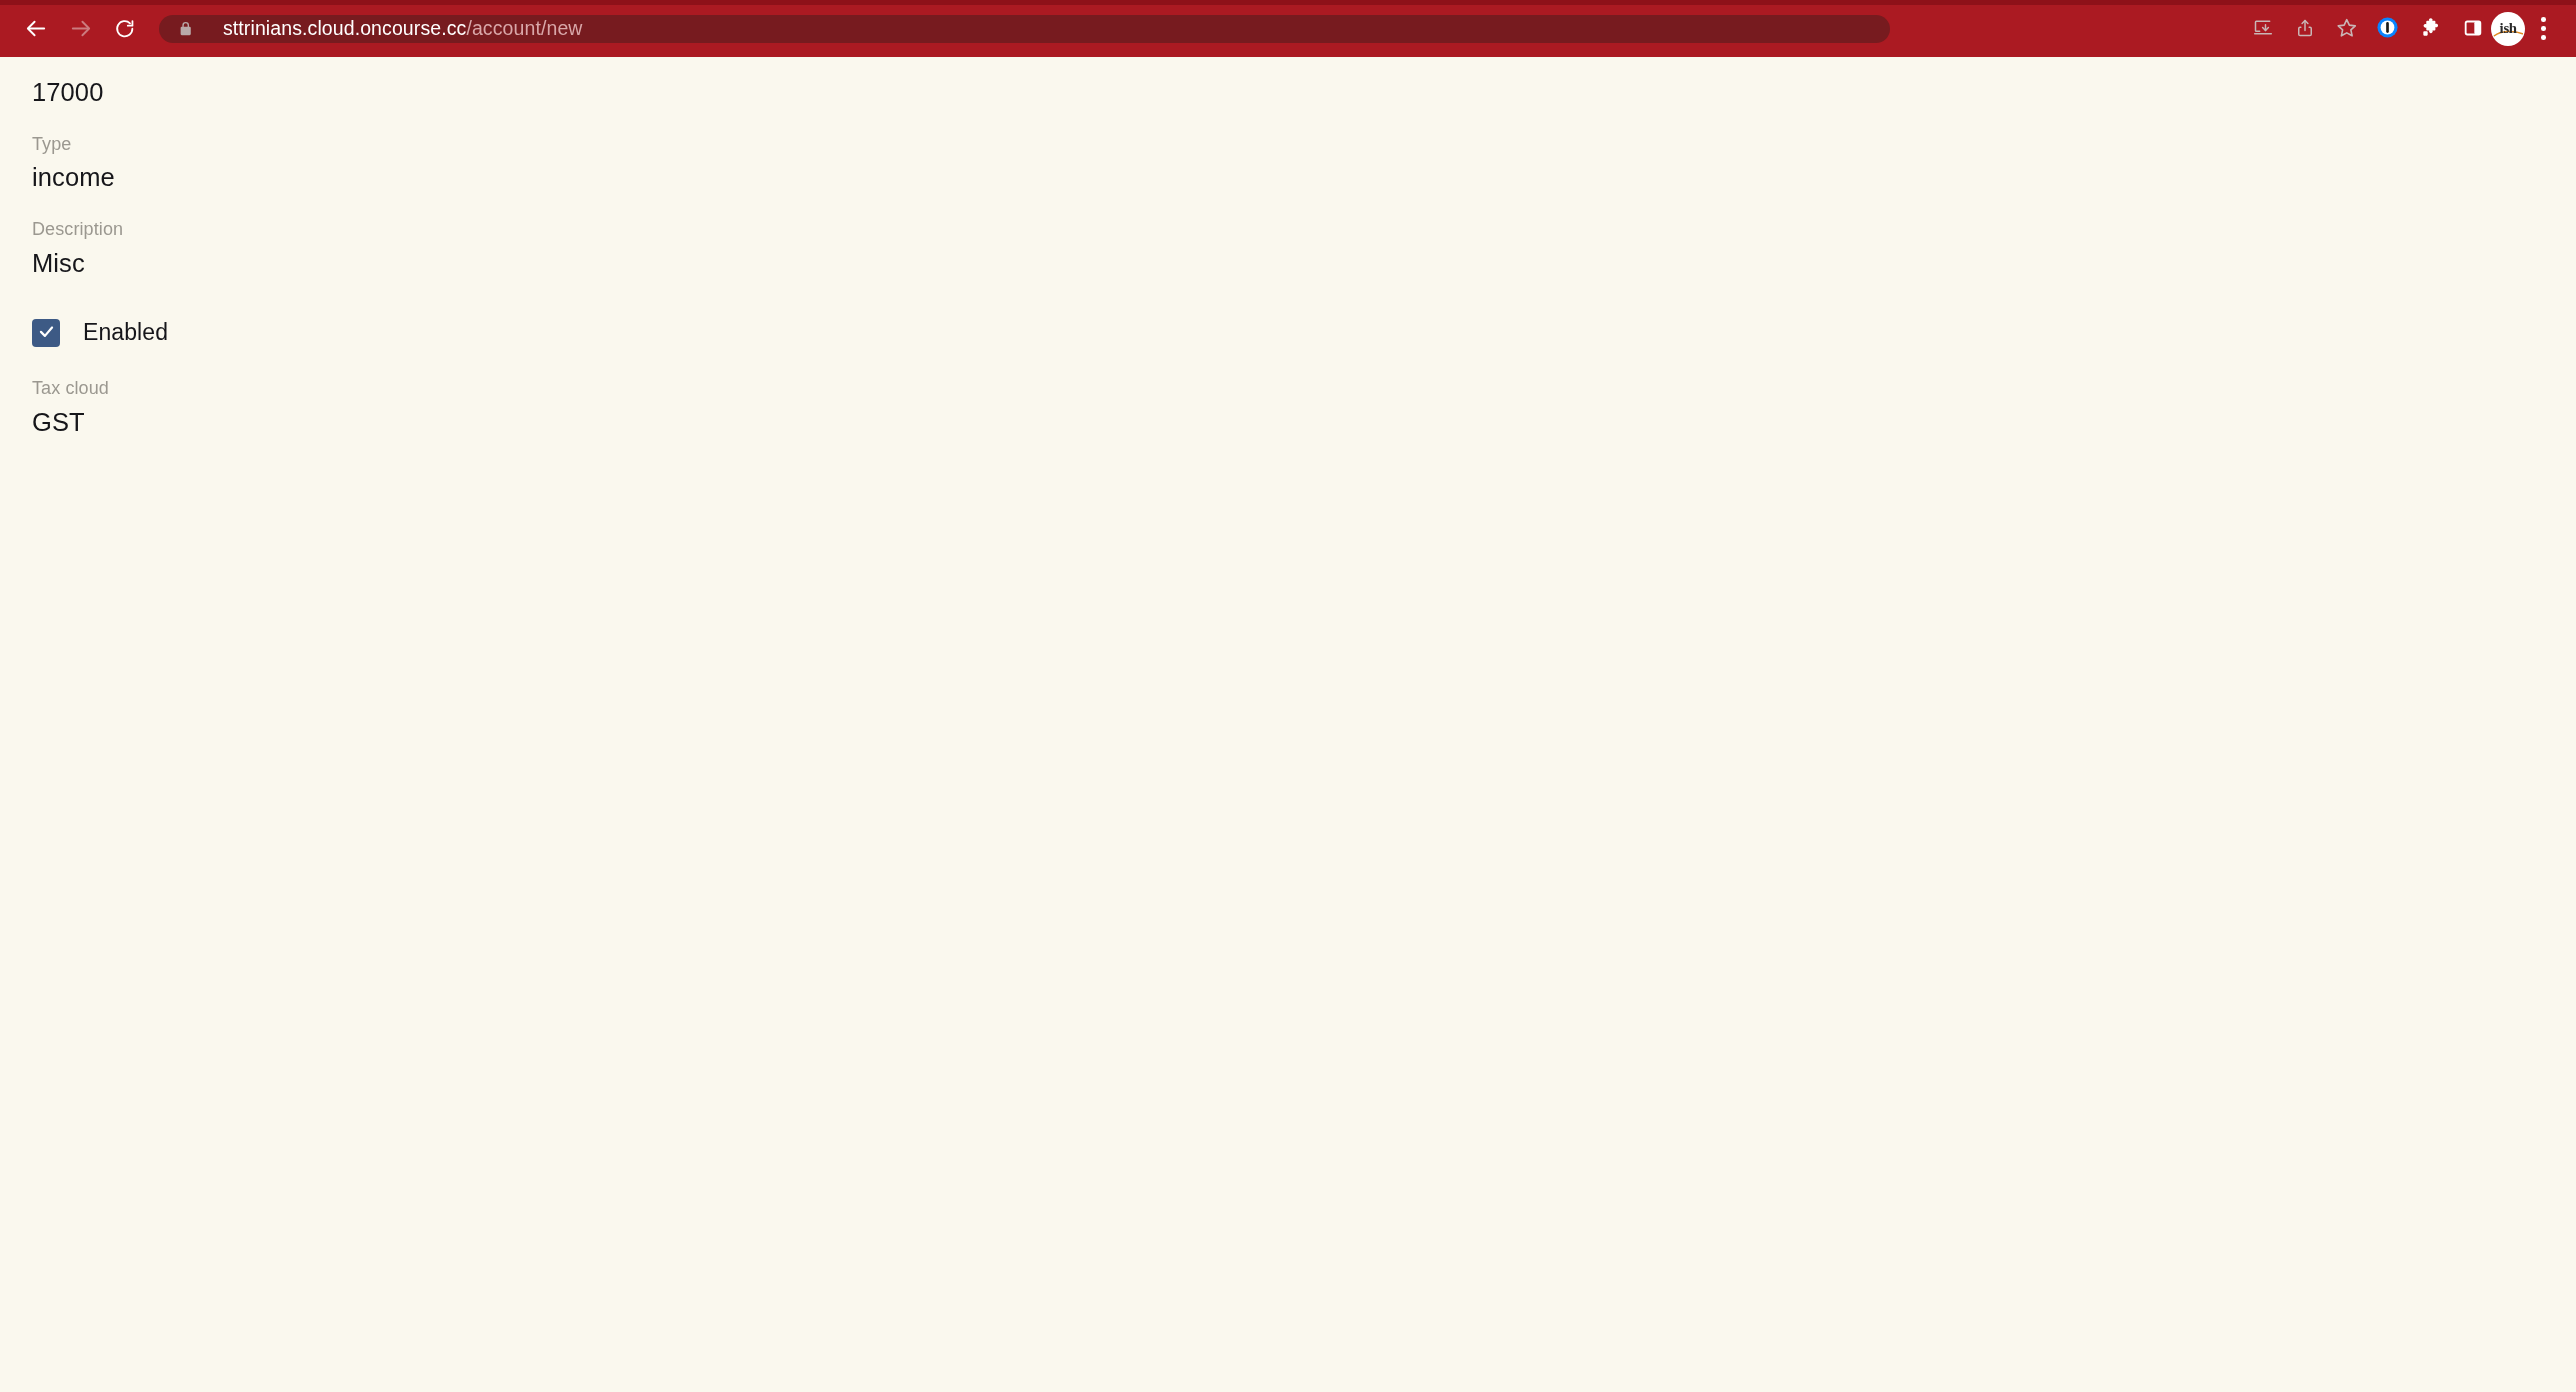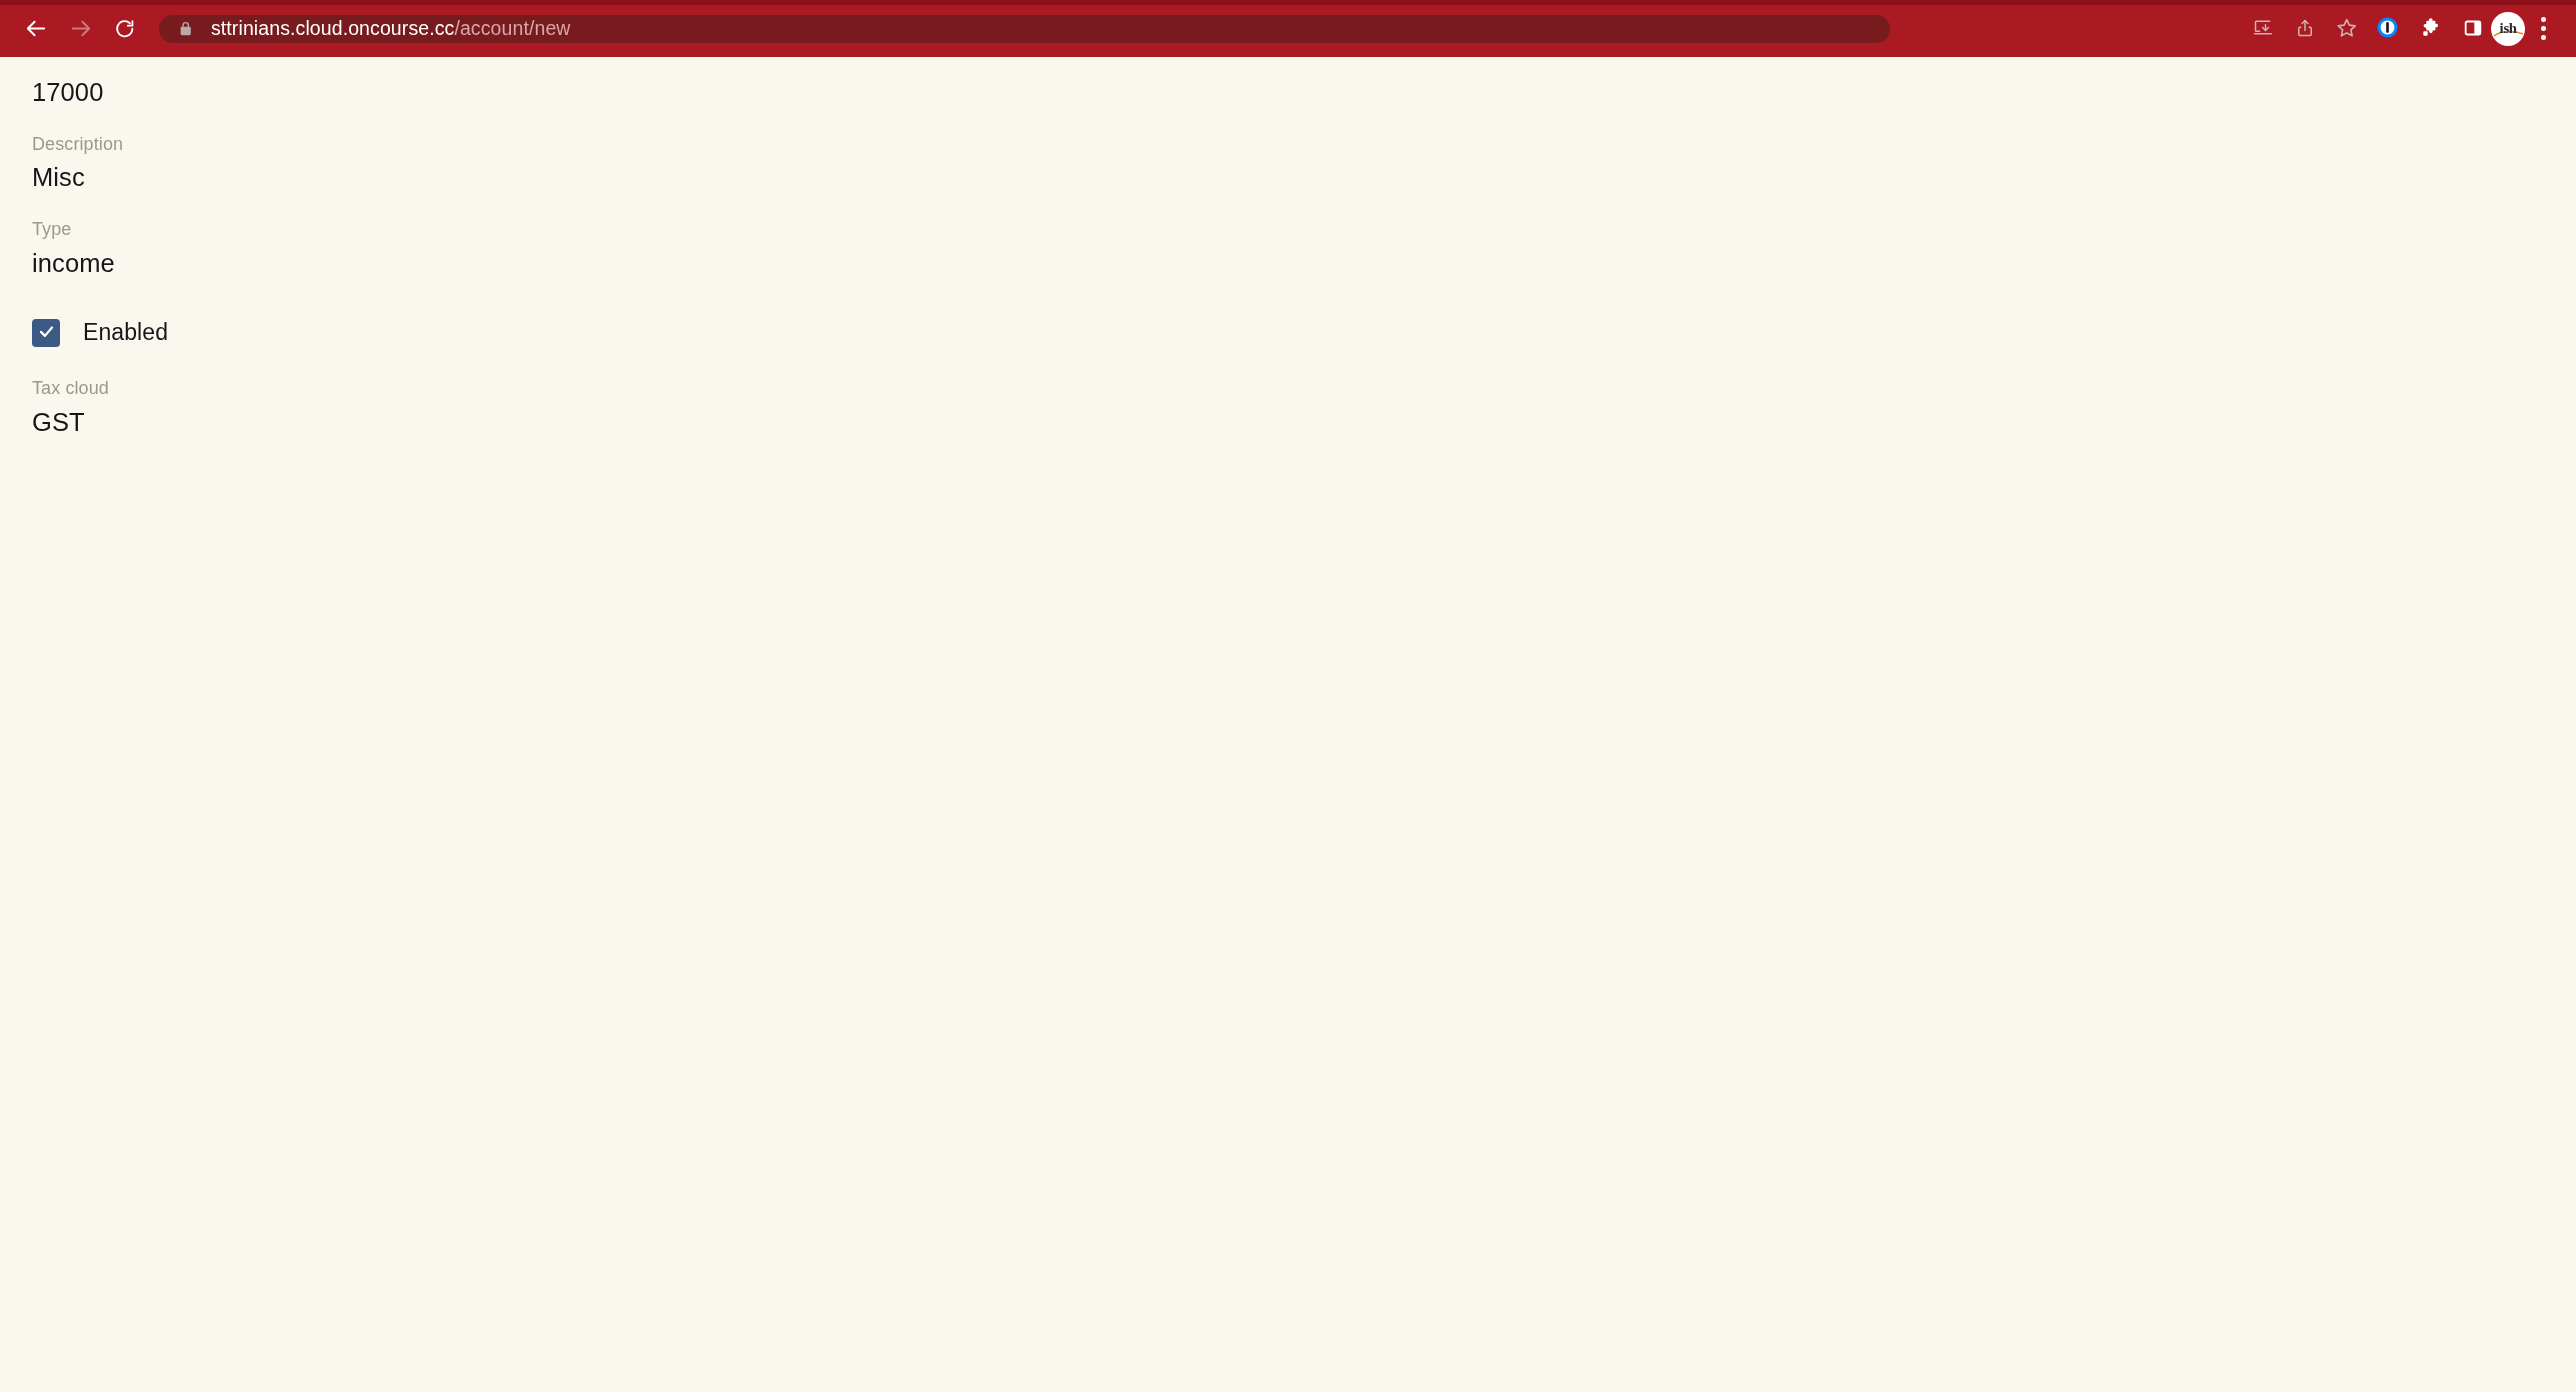--- a/index.html
+++ b/index.html
@@ -54,20 +54,21 @@
     margin-left: 12px;
     height: 28px;
     flex: 0 0 auto;
     min-width: 1731px;
     background: #771b1f;
     border-radius: 23px;
     display: flex;
     align-items: center;
     padding: 0 17.4px;
     cursor: text;
+    gap: 12px;
   }
   .lock-icon {
     flex: 0 0 auto;
     width: 20px; height: 20px;
     margin-right: 14.8px;
     display: flex; align-items: center; justify-content: center;
   }
   .url-text {
     font-size: 19.5px;
     letter-spacing: 0.1px;
@@ -360,27 +361,27 @@
 <div class="page">
 
 
   <div class="form-area">
 
     <div class="field">
       <div class="field-value">17000</div>
     </div>
 
     <div class="field">
+      <div class="field-label">Type</div>
+      <div class="field-value">income</div>
+    </div>
+
+    <div class="field">
       <div class="field-label">Description</div>
       <div class="field-value">Misc</div>
-    </div>
-
-    <div class="field">
-      <div class="field-label">Type</div>
-      <div class="field-value">income</div>
     </div>
 
     <div class="checkbox-field">
       <div class="checkbox-box">
         <span>
           <svg width="19" height="19" viewBox="0 0 24 24" fill="none" stroke="#ffffff" stroke-width="2.8" stroke-linecap="round" stroke-linejoin="round">
             <polyline points="5,12.5 10,17.5 19,7"></polyline>
           </svg>
         </span>
       </div>

